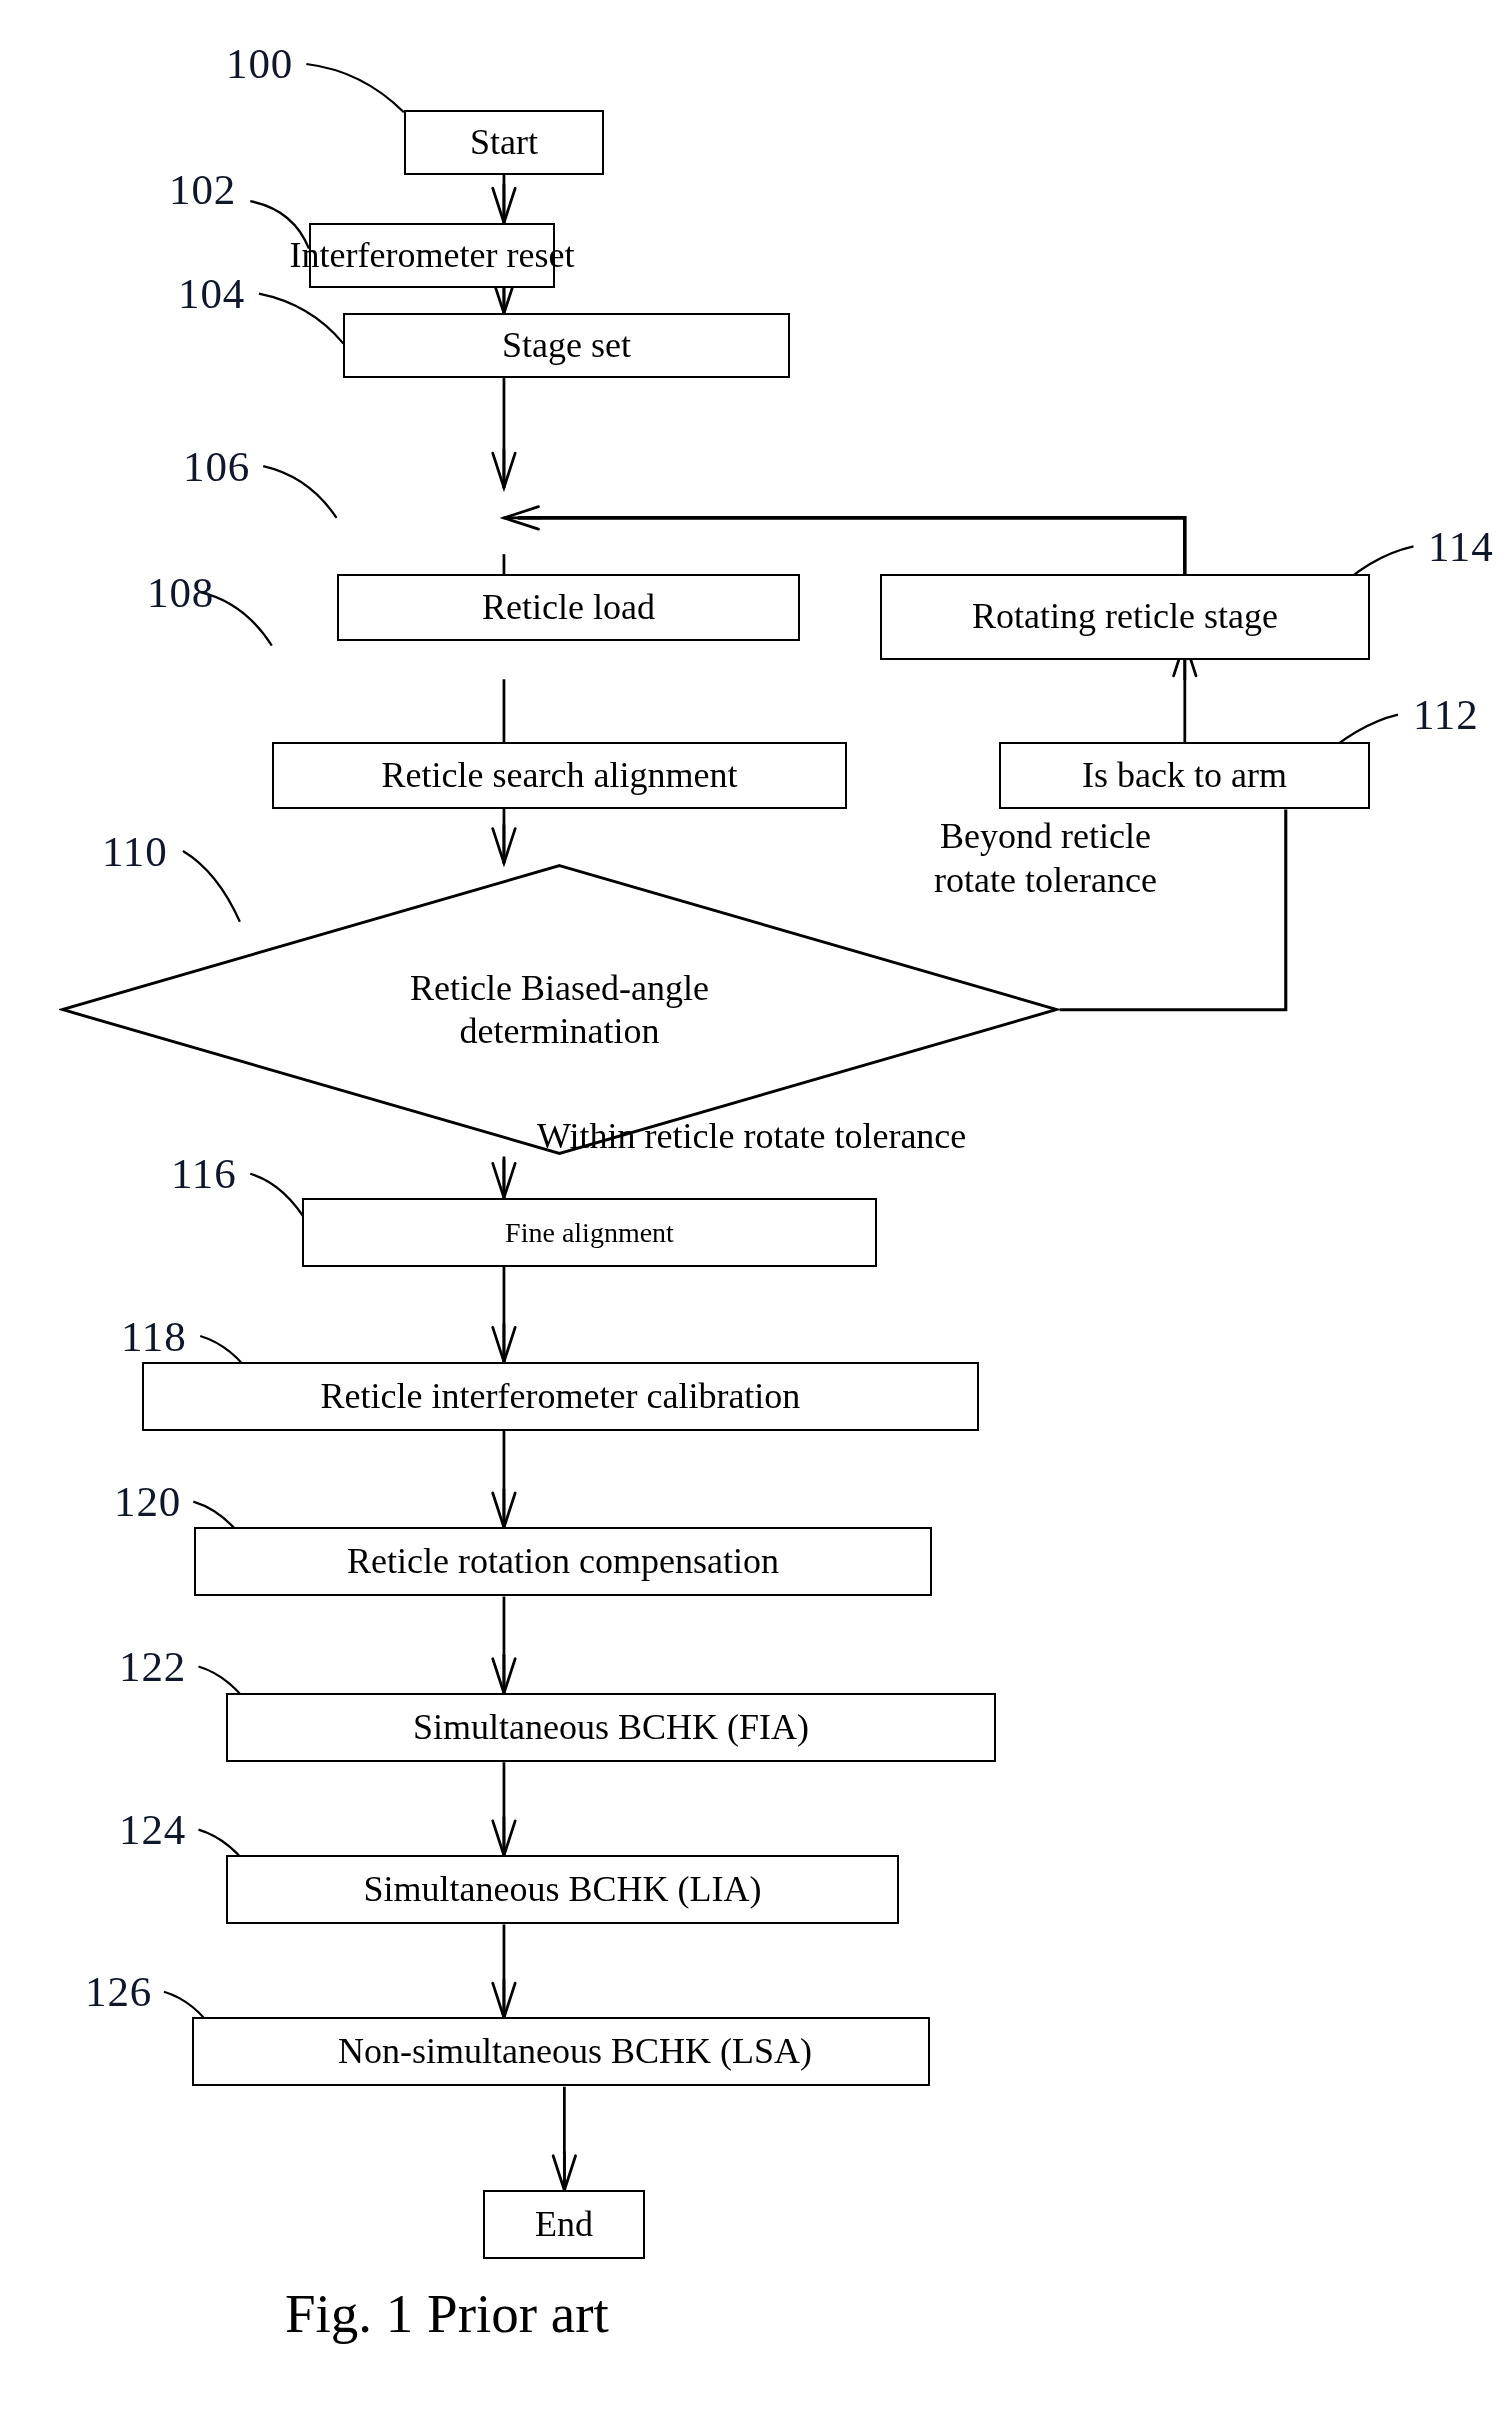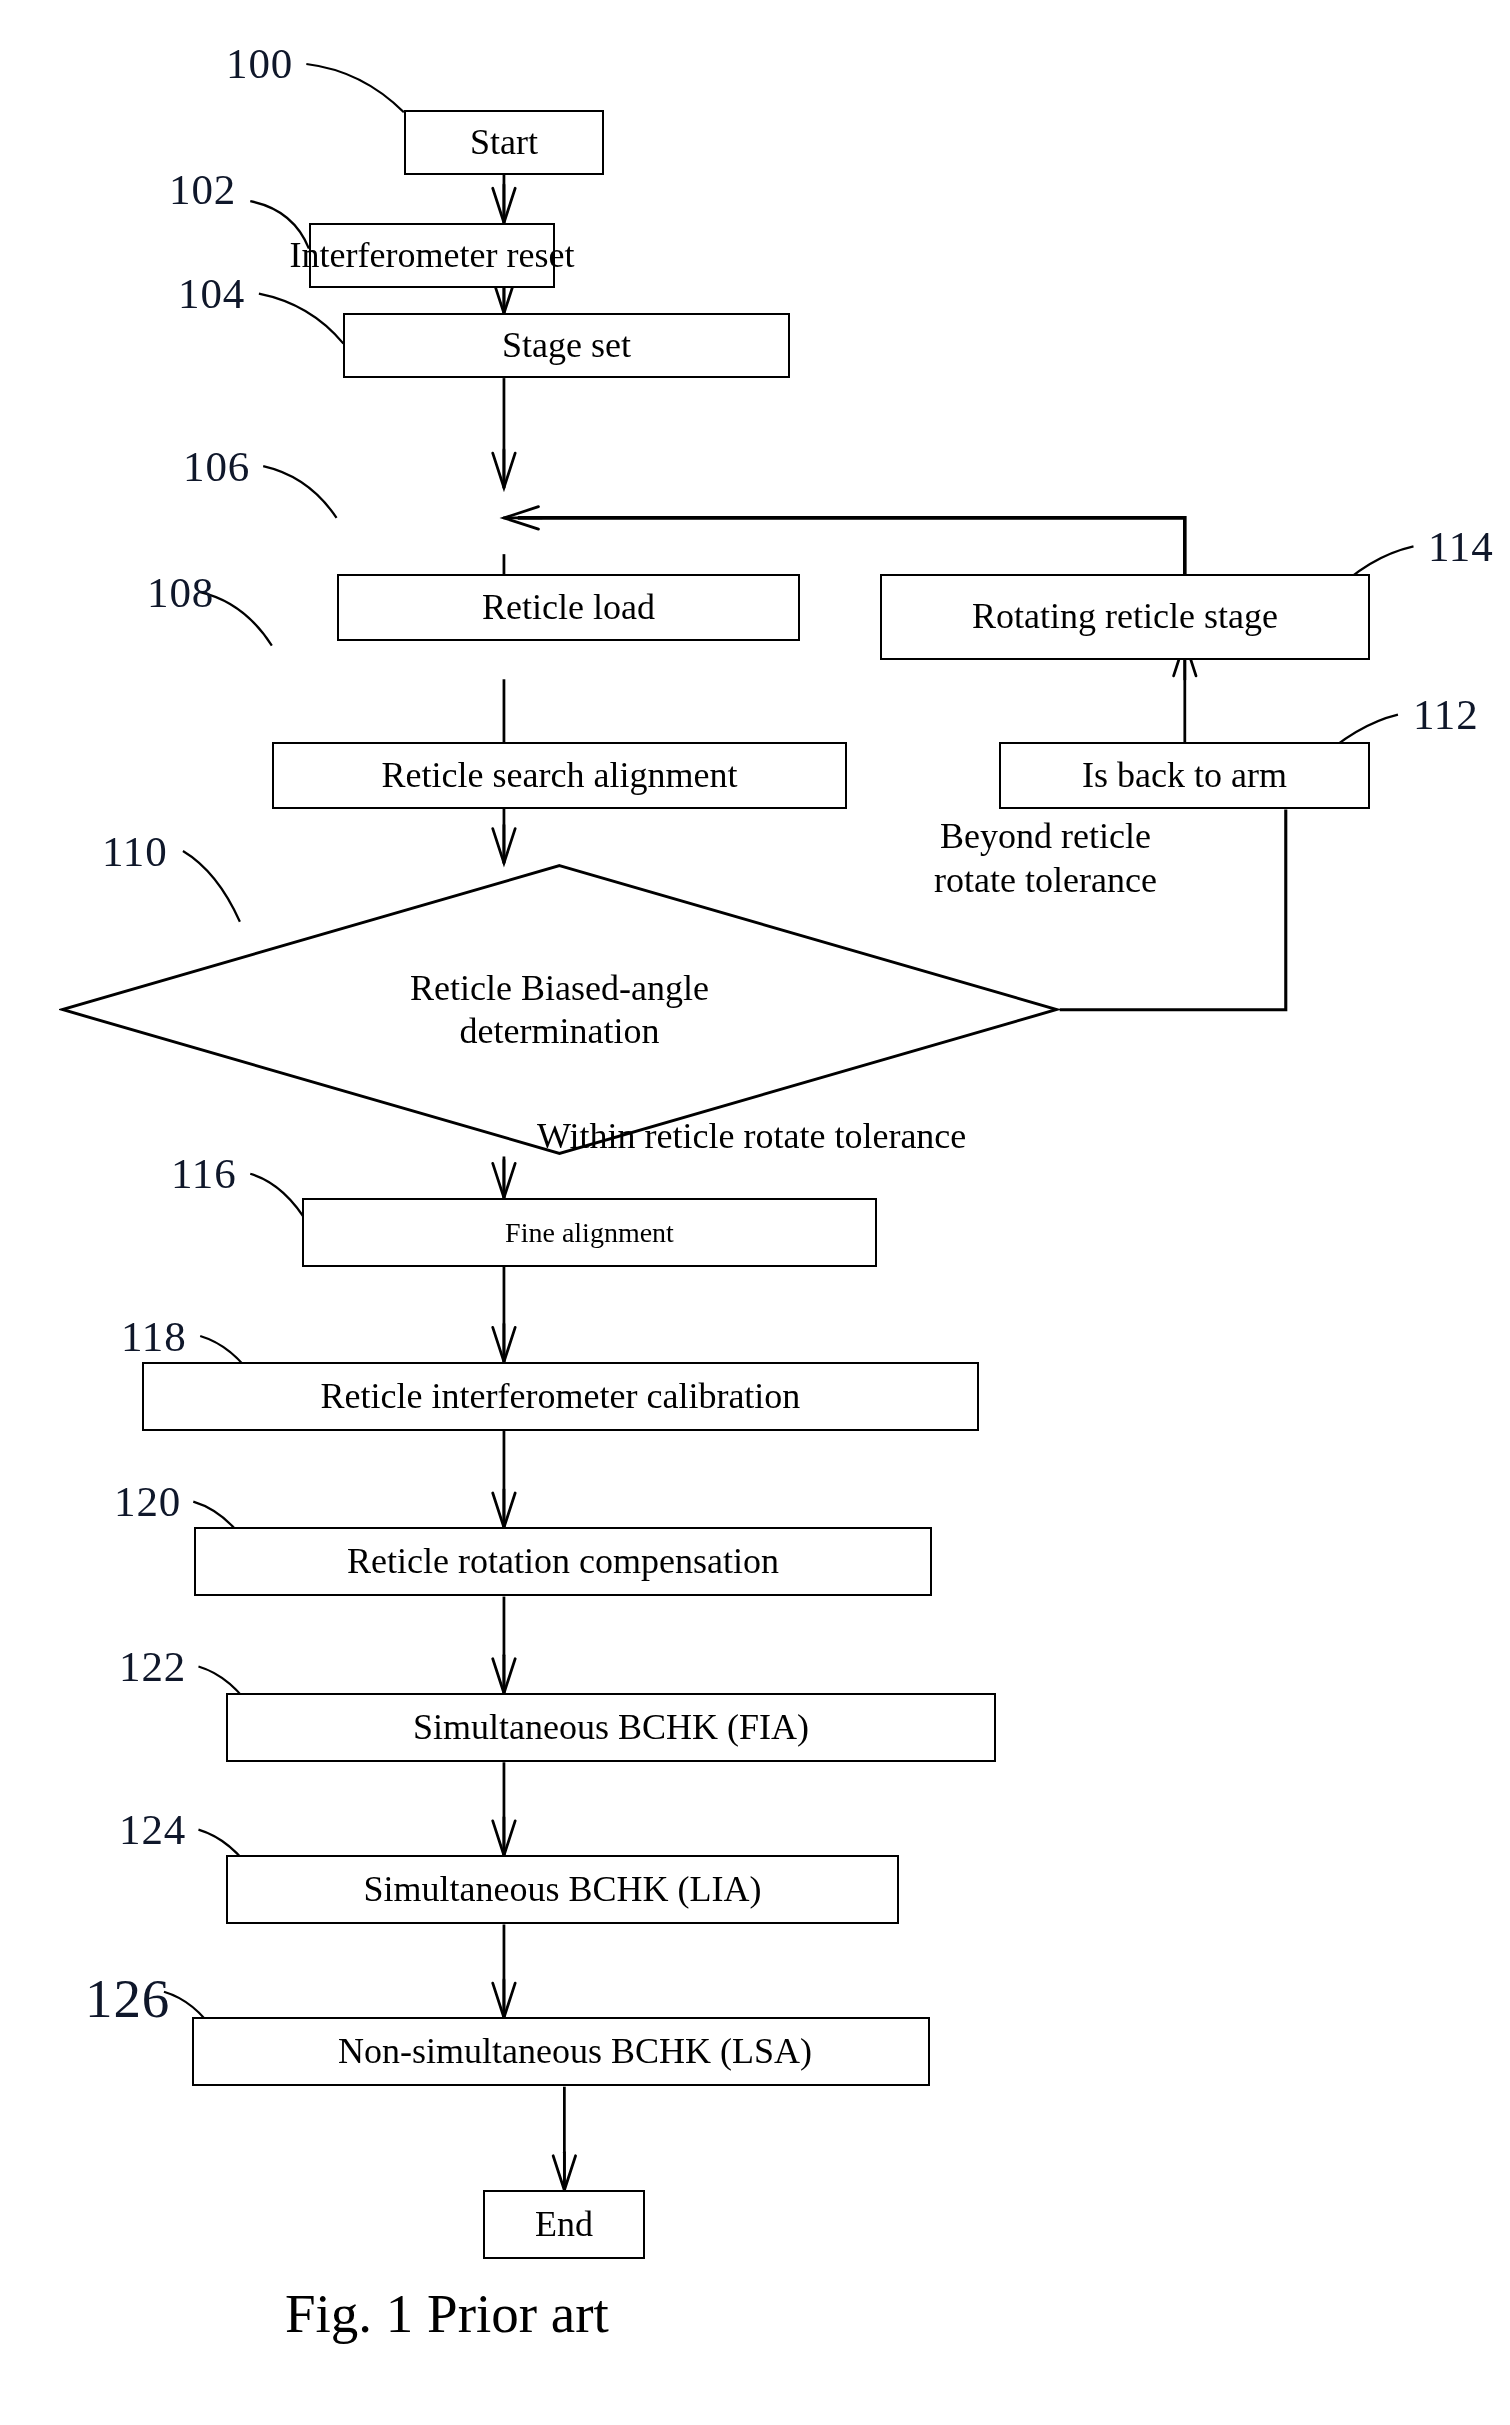--- a/index.html
+++ b/index.html
@@ -258,20 +258,20 @@
   <div class="refnum" style="left:183px; top:442px; font-size:43px;"><span>106</span></div>
   <div class="refnum" style="left:121px; top:568px; font-size:43px;margin-left:26px;"><span>108</span></div>
   <div class="refnum" style="left:102px; top:827px; font-size:43px;"><span>110</span></div>
   <div class="refnum" style="left:1413px;top:690px; font-size:43px;"><span>112</span></div>
   <div class="refnum" style="left:1428px;top:522px; font-size:43px;"><span>114</span></div>
   <div class="refnum" style="left:171px; top:1149px;font-size:43px;"><span>116</span></div>
   <div class="refnum" style="left:121px; top:1312px;font-size:43px;"><span>118</span></div>
   <div class="refnum" style="left:114px; top:1477px;font-size:43px;"><span>120</span></div>
   <div class="refnum" style="left:119px; top:1642px;font-size:43px;"><span>122</span></div>
   <div class="refnum" style="left:119px; top:1805px;font-size:43px;"><span>124</span></div>
-  <div class="refnum" style="left:85px;  top:1967px;font-size:55px;"><span>126</span></div>
+  <div class="refnum" style="left:85px;  top:1967px;font-size:43px;"><span>126</span></div>
 
   <div class="caption" style="left:285px; top:2282px; font-size:55px;">
     <span>Fig. 1 Prior art</span>
   </div>
 
 </div>
 
 
 </body></html>

